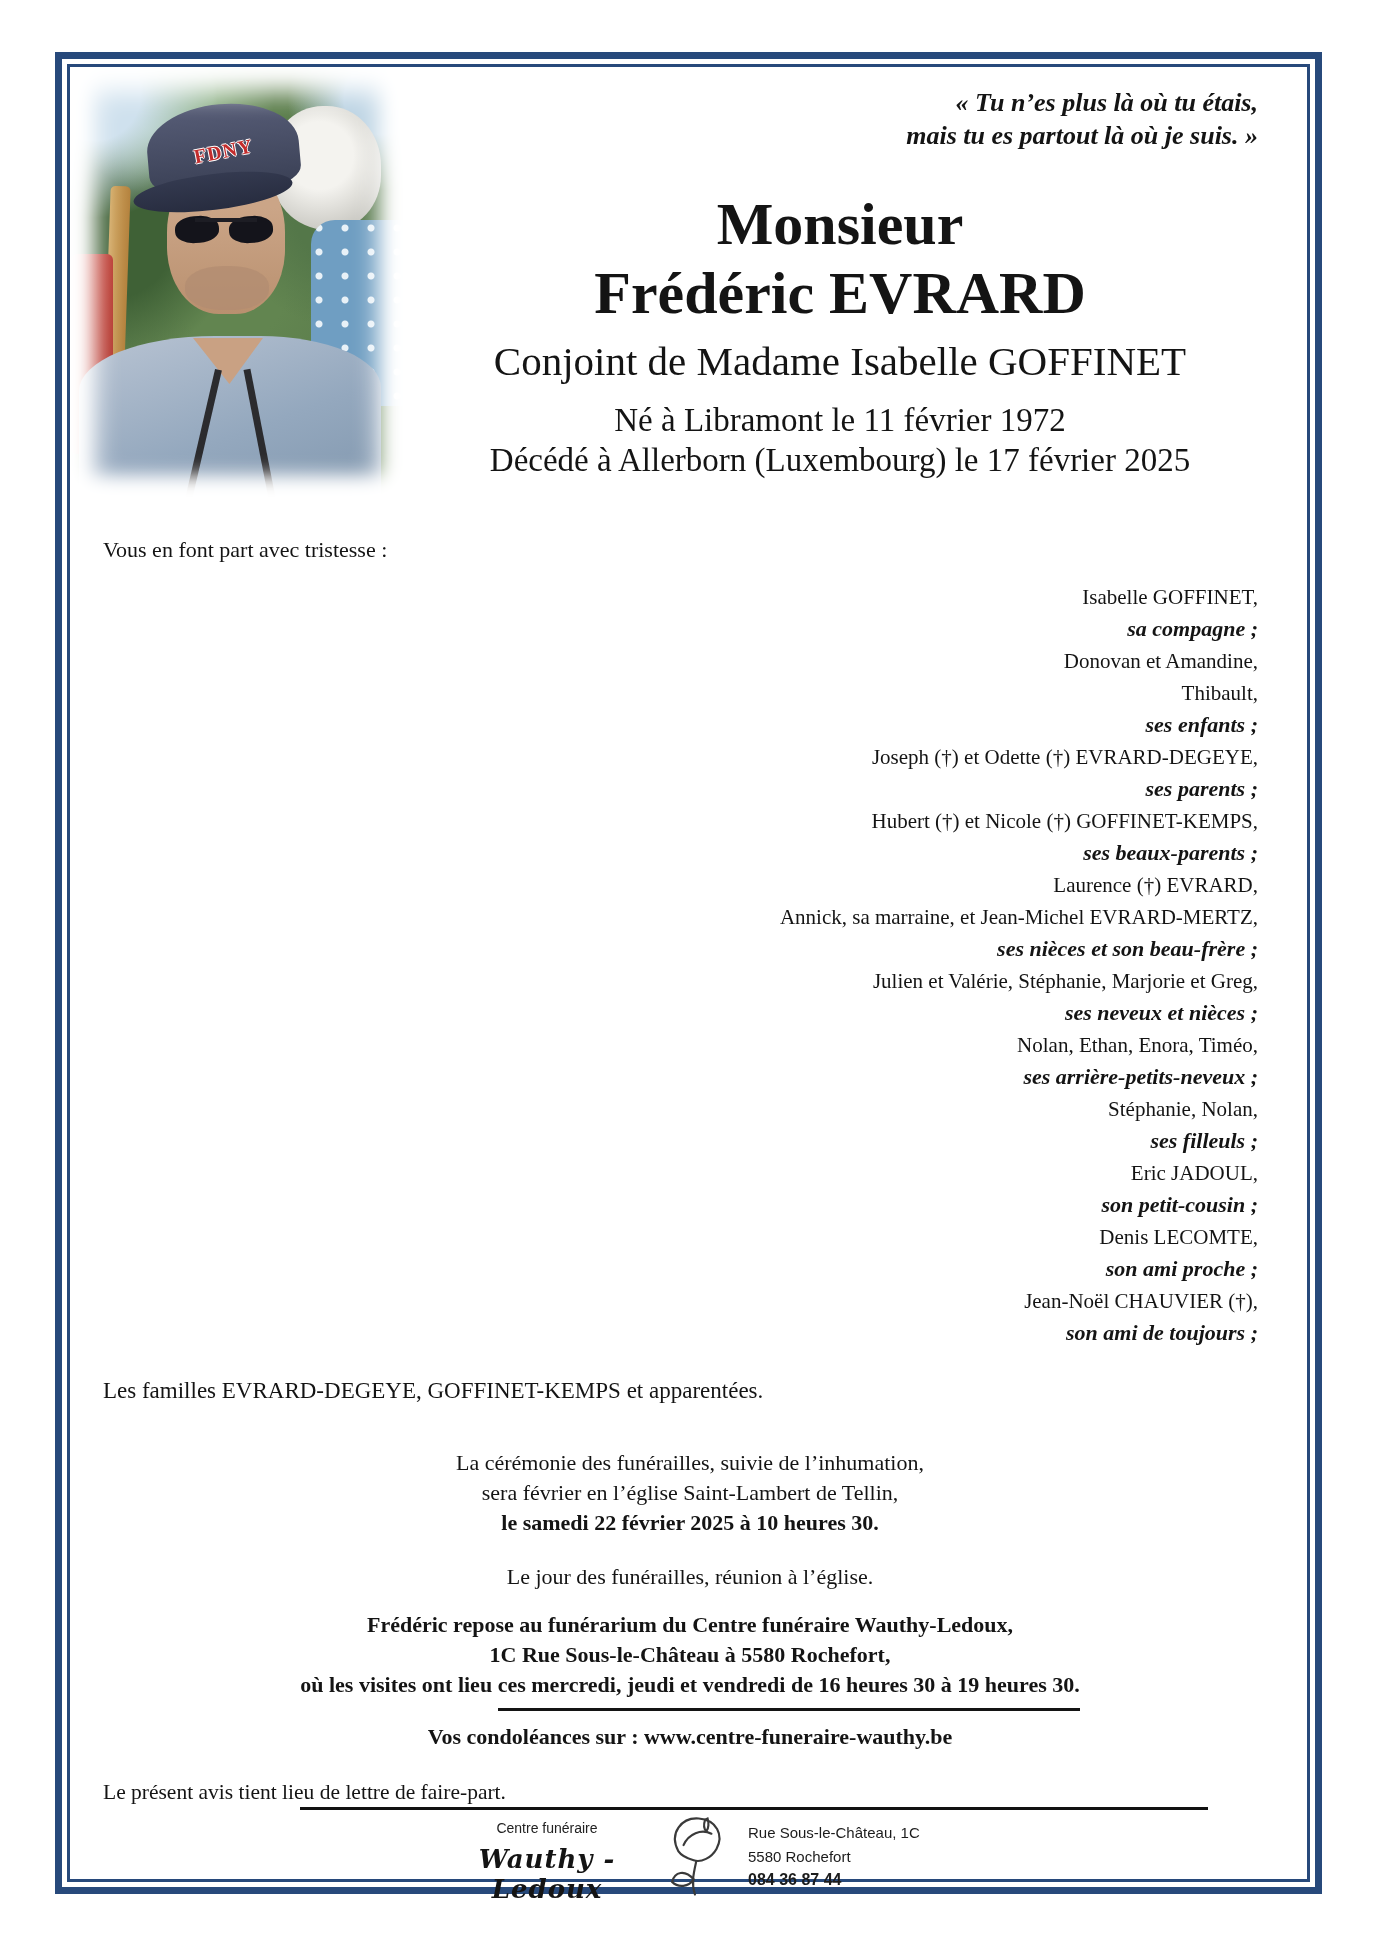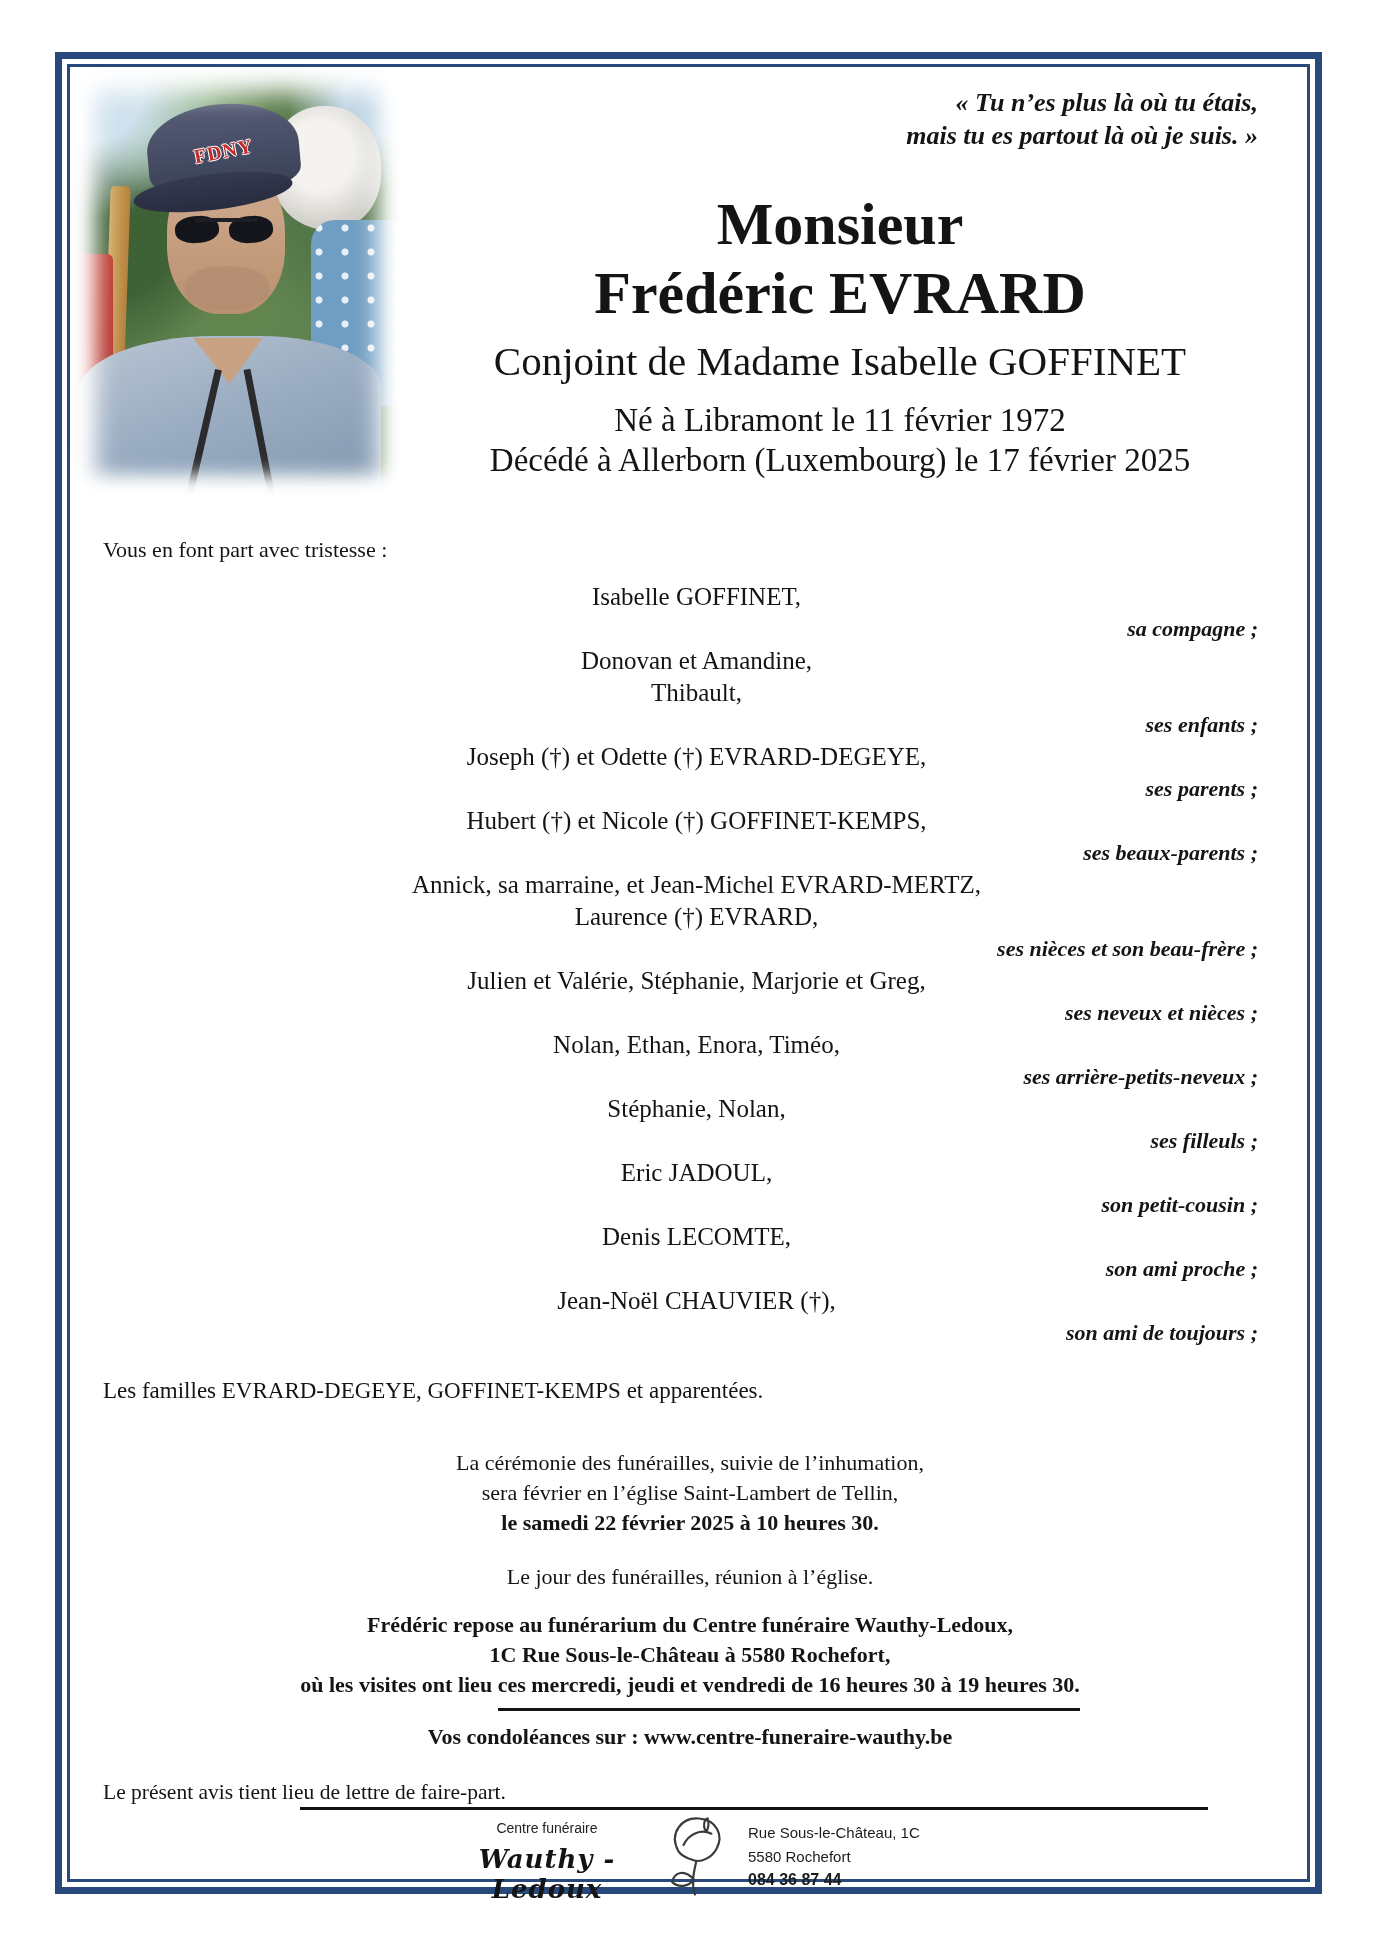--- a/index.html
+++ b/index.html
@@ -62,21 +62,21 @@
   
   .heading{position:absolute;left:390px;top:190px;width:900px;text-align:center;}
   .salutation{font-size:60px;font-weight:bold;line-height:68px;}
   .deceased{font-size:60px;font-weight:bold;line-height:70px;}
   .relation-head{font-size:41px;line-height:46px;margin-top:10px;}
   .birth{font-size:33px;line-height:40px;margin-top:16px;}
   .death{font-size:33px;line-height:40px;font-family:Liberation Serif, serif;}
   
   .names-block{position:absolute;left:103px;top:533px;width:1155px;}
   .intro{font-size:22px;line-height:34px;margin-bottom:14px;}
-  .name-line{font-size:25px;line-height:32px;text-align:center;margin-left:32px;}
+  .name-line{font-size:21px;line-height:32px;text-align:right;margin-left:32px;}
   .relation-line{font-size:22px;line-height:32px;font-weight:bold;font-style:italic;text-align:right;}
   .families{font-size:23px;line-height:32px;margin-top:26px;}
   
   .center-col{position:absolute;left:60px;width:1260px;text-align:center;}
   .ceremony{top:1448px;}
   .cer-line{font-size:22px;line-height:30px;}
   .cer-bold{font-size:22px;line-height:30px;font-weight:bold;}
   .reunion{font-size:22px;line-height:30px;font-weight:normal;margin-top:24px;}
   .repose{top:1610px;}
   .rep-line{font-size:22px;line-height:30px;font-weight:bold;}
@@ -142,22 +142,22 @@
   <div>
       <div class="name-line">Isabelle GOFFINET,</div>
       <div class="relation-line">sa compagne ;</div>
       <div class="name-line">Donovan et Amandine,</div>
       <div class="name-line">Thibault,</div>
       <div class="relation-line">ses enfants ;</div>
       <div class="name-line">Joseph (†) et Odette (†) EVRARD-DEGEYE,</div>
       <div class="relation-line">ses parents ;</div>
       <div class="name-line">Hubert (†) et Nicole (†) GOFFINET-KEMPS,</div>
       <div class="relation-line">ses beaux-parents ;</div>
+      <div class="name-line">Laurence (†) EVRARD,</div>
       <div class="name-line">Annick, sa marraine, et Jean-Michel EVRARD-MERTZ,</div>
-      <div class="name-line">Laurence (†) EVRARD,</div>
       <div class="relation-line">ses nièces et son beau-frère ;</div>
       <div class="name-line">Julien et Valérie, Stéphanie, Marjorie et Greg,</div>
       <div class="relation-line">ses neveux et nièces ;</div>
       <div class="name-line">Nolan, Ethan, Enora, Timéo,</div>
       <div class="relation-line">ses arrière-petits-neveux ;</div>
       <div class="name-line">Stéphanie, Nolan,</div>
       <div class="relation-line">ses filleuls ;</div>
       <div class="name-line">Eric JADOUL,</div>
       <div class="relation-line">son petit-cousin ;</div>
       <div class="name-line">Denis LECOMTE,</div>

